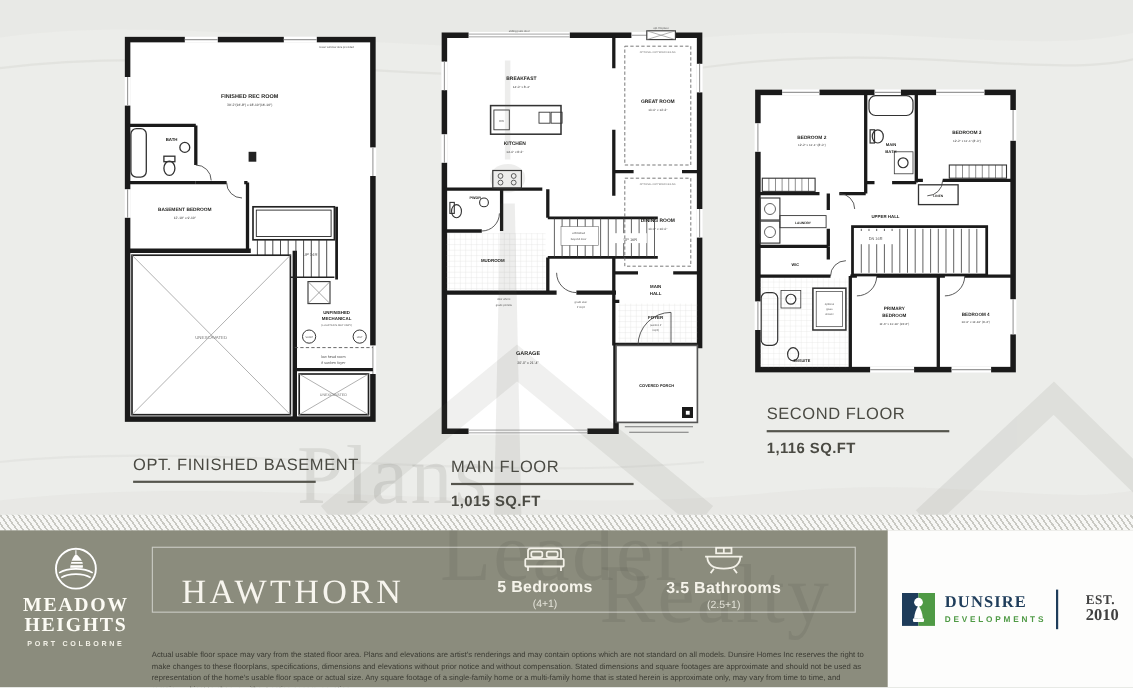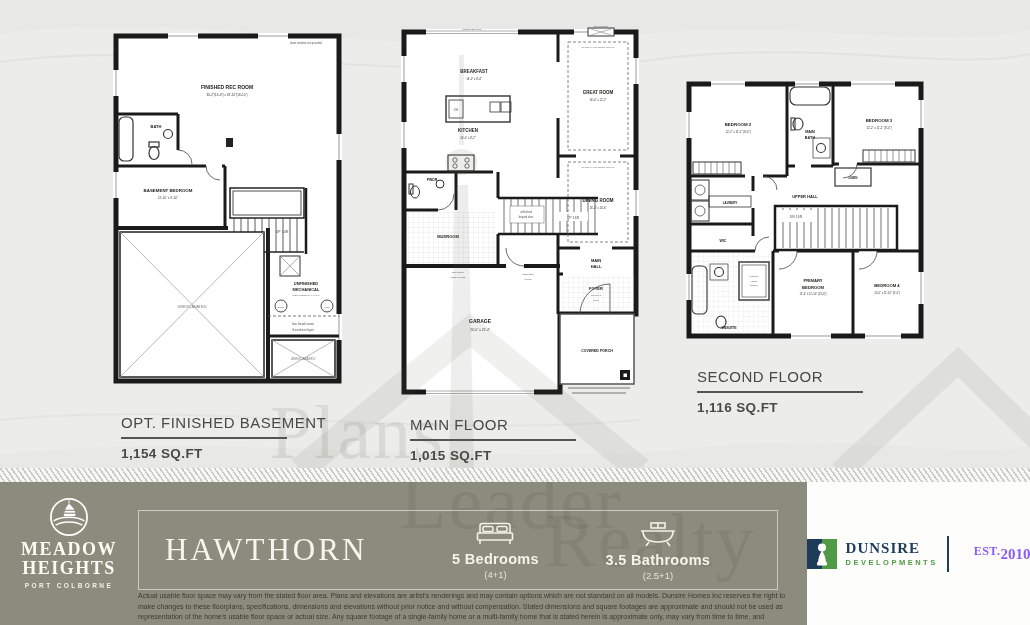--- a/index.html
+++ b/index.html
@@ -22,39 +22,39 @@
   .caption .sqft{font-size:13.5px;font-weight:700;letter-spacing:.4px;}
   
   .hatch{position:absolute;left:0;top:468px;width:1030px;height:14px;z-index:4;
          background:repeating-linear-gradient(55deg,#f7f7f5 0 3px,#c9c9c3 3px 4.5px);}
   .bar{position:absolute;left:0;top:482px;width:1030px;height:143px;background:#8b8c7d;z-index:1;}
   .mh{position:absolute;left:0;top:482px;width:138px;height:179px;z-index:4;text-align:center;color:#fcfbf4;}
   .mh .emblem{margin:14px auto 2px;display:block;}
   .mh .n1,.mh .n2{font-family:"Liberation Serif",serif;font-size:18px;font-weight:600;
                   letter-spacing:1.5px;line-height:1.05;}
   .mh .sub{font-size:6.5px;letter-spacing:2.4px;margin-top:4px;color:#f2f0e6;font-weight:700;}
-  .tbox{position:absolute;left:138px;top:510px;width:640px;height:80px;z-index:4;
-        border:1px solid rgba(255,255,255,.55);box-sizing:border-box;display:flex;align-items:center;}
+  .tbox{position:absolute;left:138px;top:497px;width:640px;height:60px;z-index:4;
+        border:1px solid rgba(255,255,255,.55);box-sizing:border-box;display:flex;align-items:flex-end;}
   .tbox h1{font-family:"Liberation Serif",serif;font-size:31px;font-weight:400;letter-spacing:3px;
            color:#f7f5ee;margin:0 0 0 26px;white-space:nowrap;}
   .stats{display:flex;flex:1;justify-content:space-evenly;align-items:center;padding-left:18px;}
   .stat{text-align:center;color:#f5f3ea;}
   .stat svg{display:block;margin:0 auto 4px;}
   .stat .v{font-size:14.5px;font-weight:700;letter-spacing:.3px;}
   .stat .s{font-size:9.5px;margin-top:2px;color:rgba(245,243,234,.85);}
   .disc{position:absolute;left:138px;top:584px;width:648px;z-index:4;
         font-size:7px;line-height:1.5;color:#3b3b33;}
   .white-block{position:absolute;left:807px;top:482px;width:223px;height:143px;background:#fdfdfc;z-index:4;
                display:flex;align-items:center;justify-content:center;}
   .dev{display:flex;align-items:center;gap:9px;}
   .dev .names{display:flex;flex-direction:column;line-height:1;}
   .dev .dn{font-family:"Liberation Serif",serif;font-size:15px;font-weight:700;color:#1e3c5a;letter-spacing:1px;}
   .dev .dt{font-size:7.5px;font-weight:700;color:#4f9a45;letter-spacing:2.5px;margin-top:3px;}
   .dev .vr{width:2px;height:36px;background:#1e3c5a;}
-  .dev .est{display:flex;flex-direction:row;line-height:1;color:#8b5cf6;font-family:"Liberation Serif",serif;font-weight:700;margin-left:16px;}
+  .dev .est{display:flex;flex-direction:column;line-height:1;color:#404040;font-family:"Liberation Serif",serif;font-weight:700;margin-left:16px;}
   .dev .e1{font-size:12px;letter-spacing:.5px;}
   .dev .e2{font-size:15px;margin-top:2px;}
 </style>
 </head>
 <body>
 
 <div class="canvas">
 
   <svg class="decor" width="1030" height="625" style="z-index:0;">
     <path d="M0,34 C180,8 400,62 620,36 C790,16 930,52 1030,30 L1030,0 L0,0 Z" fill="#e6e6e2" opacity="0.55"></path>
@@ -465,21 +465,20 @@
     <text x="130" y="206" font-size="4.2">PRIMARY</text>
     <text x="130" y="212.5" font-size="4.2">BEDROOM</text>
     <text x="130" y="219" font-size="2.7" class="dim">11'-6" x 11'-10" (13'-6")</text>
     <text x="204" y="211" font-size="4.2">BEDROOM 4</text>
     <text x="204" y="218" font-size="2.7" class="dim">10'-0" x 11'-10" (9'-4")</text>
   </svg>
 
   <div class="caption" style="left:121px;top:414px;">
     <div class="t">OPT. FINISHED BASEMENT</div>
     <div class="rule"></div>
-    <div class="sqft">1,154 SQ.FT</div>
   </div>
   <div class="caption" style="left:410px;top:416px;">
     <div class="t">MAIN FLOOR</div>
     <div class="rule"></div>
     <div class="sqft">1,015 SQ.FT</div>
   </div>
   <div class="caption" style="left:697px;top:368px;">
     <div class="t">SECOND FLOOR</div>
     <div class="rule"></div>
     <div class="sqft">1,116 SQ.FT</div>

